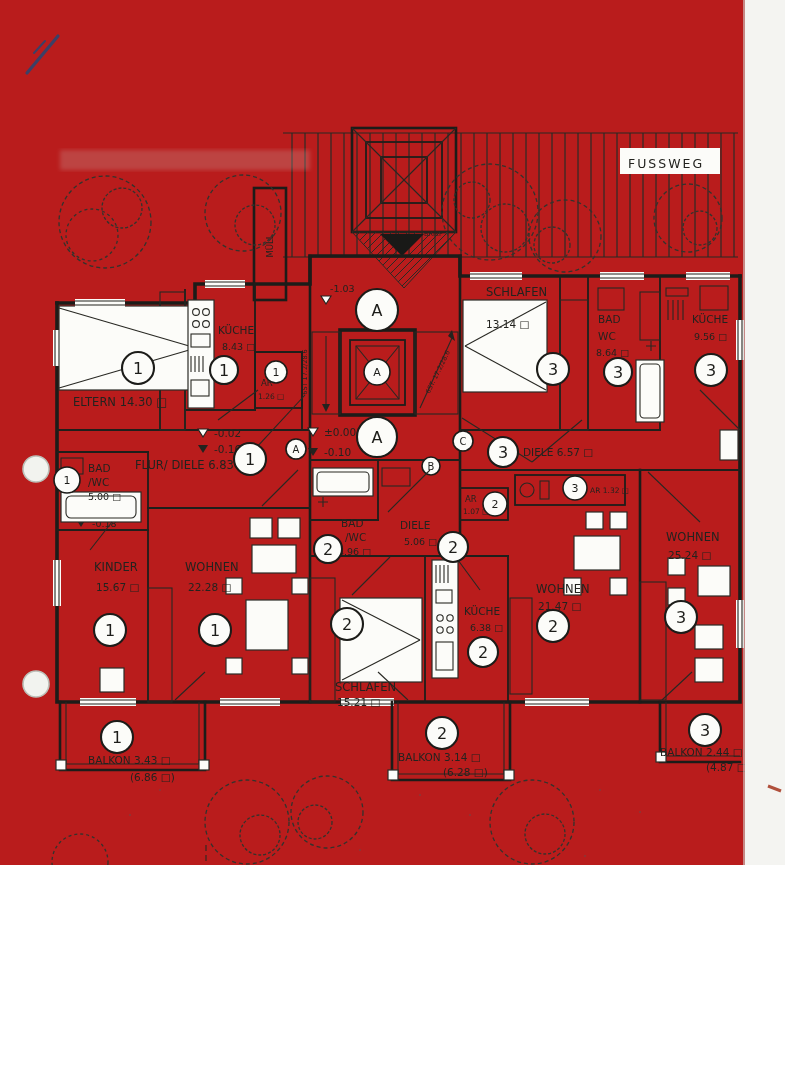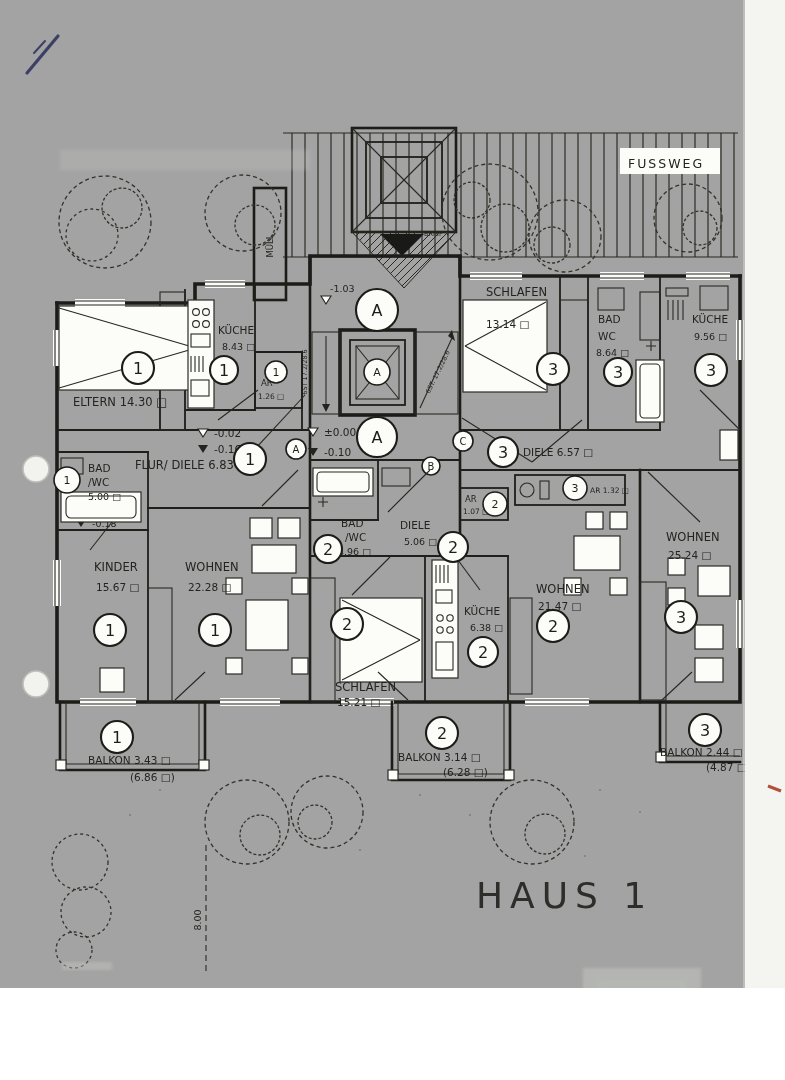--- a/index.html
+++ b/index.html
@@ -1,16 +1,16 @@
 <!DOCTYPE html>
 <html><head>
 <meta charset="utf-8">
 <style>
   html,body{margin:0;padding:0;background:#ffffff;}
-  #page{position:relative;width:785px;height:988px;background:#a3a3a3;overflow:hidden;
+  #page{position:relative;width:785px;height:865px;background:#b91c1c;overflow:hidden;
         font-family:"DejaVu Sans",sans-serif;}
   svg{display:block}
   svg text{font-family:"DejaVu Sans",sans-serif;fill:#23231f;}
   .t6{font-size:6.5px}.t7{font-size:7.5px}.t8{font-size:8.5px}.t9{font-size:9.5px}
   .t10{font-size:10.5px}.t11{font-size:11.5px}.t12{font-size:12.5px;letter-spacing:2px}
   .title{font-size:36px;letter-spacing:7px;fill:#2d2d2a}
   .w4{stroke:#1c1c19;stroke-width:3.6;fill:none;stroke-linecap:square}
   .w3{stroke:#1c1c19;stroke-width:2.6;fill:none;stroke-linecap:square}
   .w2{stroke:#1f1f1b;stroke-width:1.8;fill:none;stroke-linecap:square}
   .w1{stroke:#282823;stroke-width:1.1;fill:none}

